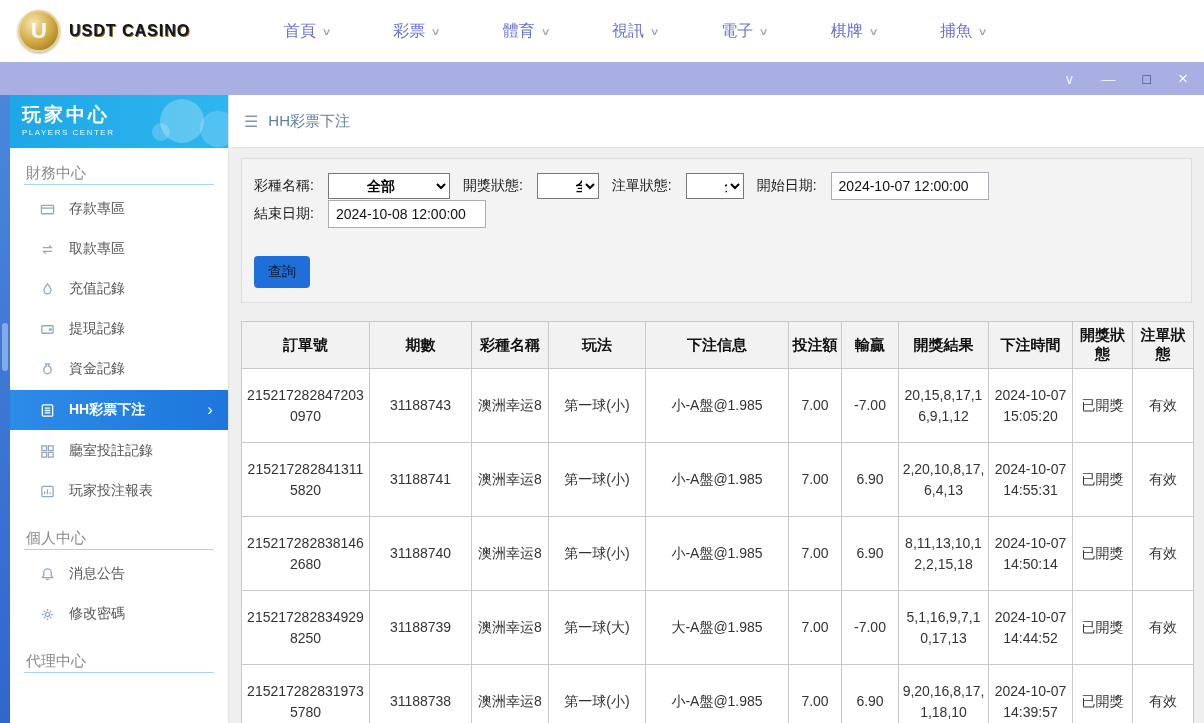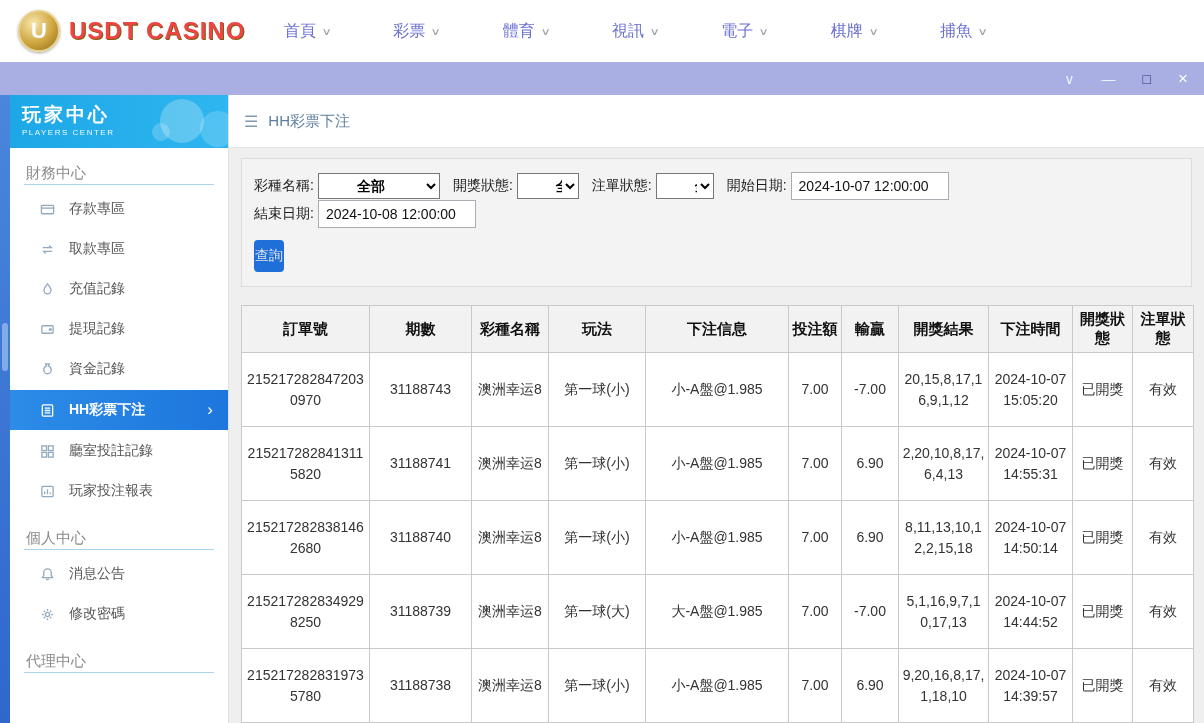--- a/index.html
+++ b/index.html
@@ -6,21 +6,21 @@
   html,body { width:1204px; height:723px; overflow:hidden; }
   body { font-family:"Liberation Sans","DejaVu Sans",sans-serif; background:#fff; }
 
   
   .site-header { height:62px; display:flex; align-items:center; padding:0 18px; background:#fff; }
   .logo { display:flex; align-items:center; gap:9px; width:222px; cursor:pointer; }
   .logo-badge { width:42px; height:42px; border-radius:50%; flex:0 0 42px;
     background: radial-gradient(circle at 35% 30%, #f7e7ae, #cfa53d 55%, #8a6a1a);
     border:2px solid #e6d08a; color:#fff; font-weight:bold; font-size:22px;
     display:flex; align-items:center; justify-content:center; box-shadow:0 1px 3px rgba(0,0,0,.35); }
-  .logo-text { font-size:24px; font-weight:800; letter-spacing:1px; color:#ef4444; text-shadow:1px 1px 0 #7c5d12; white-space:nowrap; }
+  .logo-text { font-size:16px; font-weight:800; letter-spacing:1px; color:#0f172a; text-shadow:1px 1px 0 #7c5d12; white-space:nowrap; }
   .nav { display:flex; gap:63px; margin-left:44px;justify-content:flex-end; }
   .nav-item { display:flex; align-items:center; gap:7px; color:#6a6fd0; font-size:16px; cursor:pointer; white-space:nowrap; }
   .nav-chevron { color:#9aa3ad; font-size:10px; transform:scaleX(1.4); }
 
   
   .titlebar { height:33px; background:#a9aee3; display:flex; align-items:center; justify-content:flex-end; gap:27px; padding-right:16px; }
   .winctl { font-size:14px; color:#eef1ff; cursor:pointer; line-height:1; }
   .winctl.max { color:#2e337e; font-weight:bold; }
   .winctl.close { font-size:17px; color:#ffffff; }
 
@@ -51,25 +51,25 @@
   
   .content { flex:1; display:flex; flex-direction:column; background:#efefef; border-left:1px solid #e0e0e0; min-width:0; }
   .breadcrumb { height:53px; background:#fff; display:flex; align-items:center; gap:10px; padding:0 15px; border-bottom:1px solid #e6e6e6; }
   .hamburger { color:#8299ad; font-size:16px; cursor:pointer; }
   .crumb-title { color:#5e7f9d; font-size:15px; }
 
   .scroll { flex:1; padding:10px 12px; overflow:hidden; }
 
   .filter-panel { background:#f3f3f3; border:1px solid #dcdcdc; padding:13px 12px 14px; }
   .filter-row { display:flex; align-items:center; flex-wrap:wrap; font-size:14px; color:#1c1c1c; }
-  .fgroup { display:flex; align-items:center; gap:4px; margin-right:13px; }
+  .fgroup { display:flex; align-items:center; gap:14px; margin-right:13px; }
   .fsel { font-size:14px; font-weight:bold; border:1px solid #777; background:#fff; height:26px; font-family:inherit;padding-left:34px; }
   .sel-lottery { width:122px; } .sel-draw { width:62px; } .sel-order { width:58px; }
   .date-input { width:158px; height:28px; padding:0 7px; font-size:14px; color:#111; border:1px solid #a9adb3; font-family:inherit; }
-  .search-btn { margin-top:12px; background:#1e6fd9; border:none; color:#e5e5e5; font-size:14px; padding:7px 1px; border-radius:4px; cursor:pointer; }
+  .search-btn { margin-top:28px; background:#1e6fd9; border:none; color:#0f172a; font-size:14px; padding:7px 14px; border-radius:4px; cursor:pointer; }
 
   
   .table-wrap { margin-top:18px; }
   table { width:100%; border-collapse:collapse; background:#fff; table-layout:fixed; }
   th,td { border:1px solid #c9c9c9; text-align:center; vertical-align:middle; }
   thead tr { height:38px; }
   th { background:#f2f2f2; font-size:15px; color:#111; padding:4px 2px; }
   #data-rows tr { height:74px;padding-left:24px; }
   td { font-size:14px; color:#333; padding:4px 3px; line-height:1.45; word-break:break-all; }
   td[data-field="time"] { word-break:normal; }

